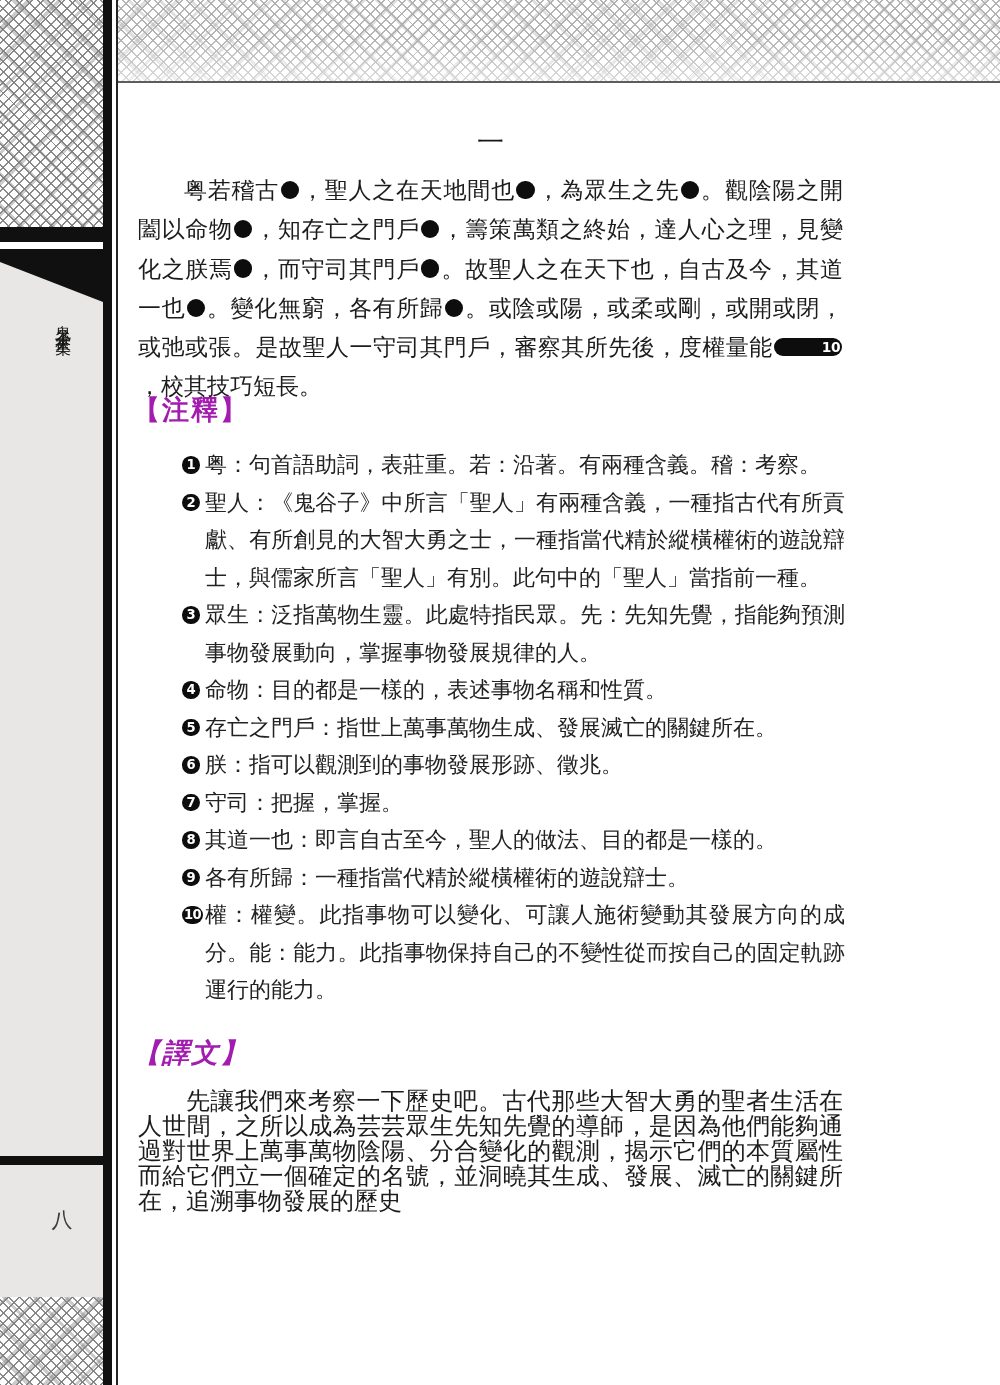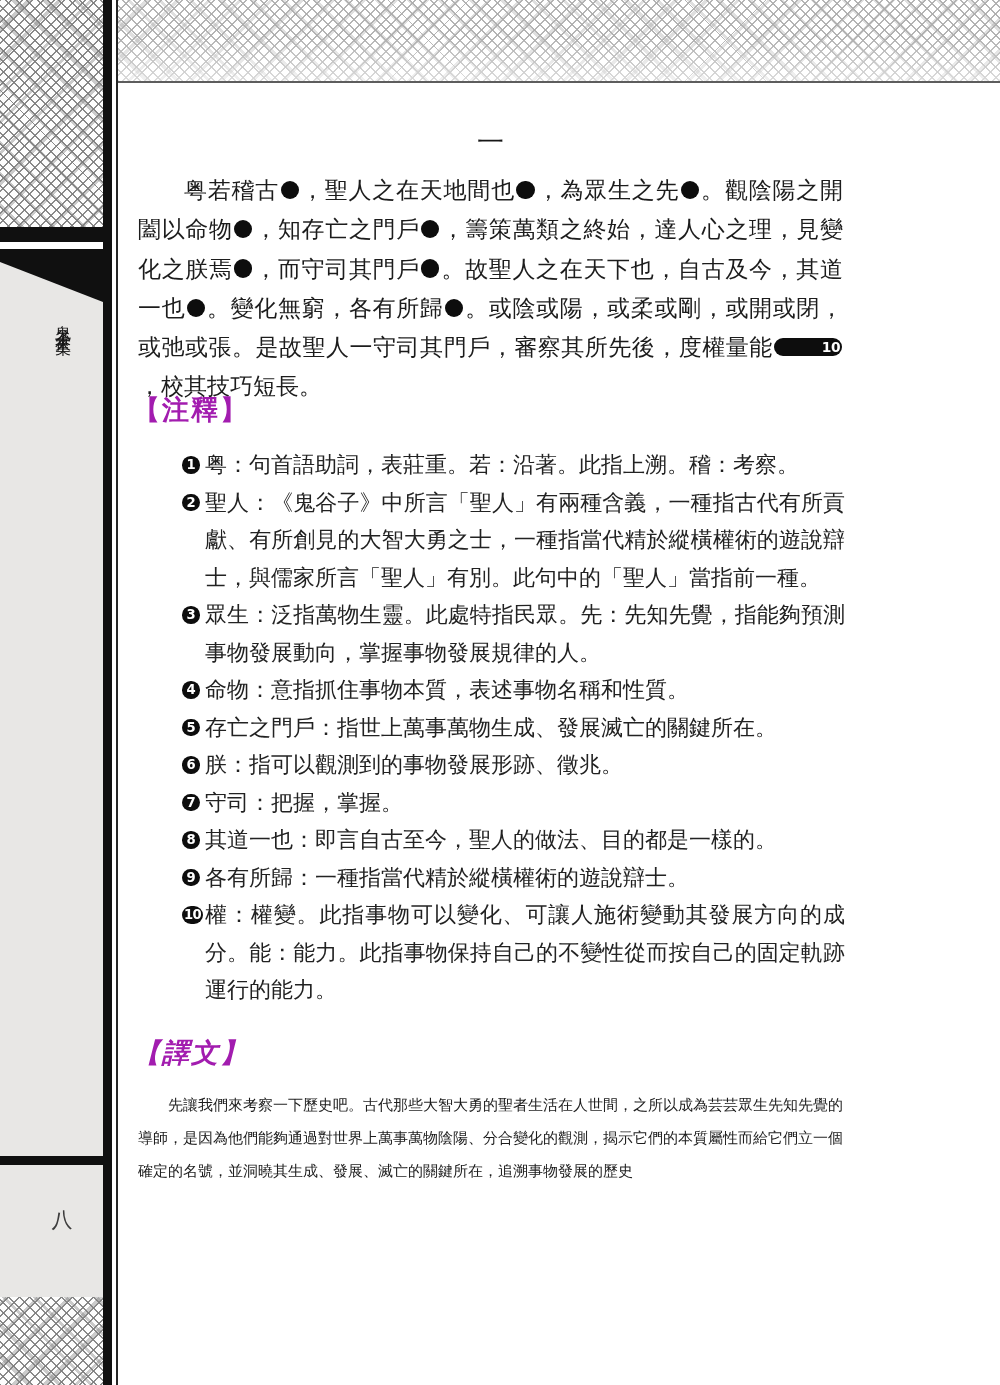--- a/index.html
+++ b/index.html
@@ -51,21 +51,21 @@
   .chapter-title{left:138px;top:124px;width:705px;text-align:center;font-size:27px;color:#161616;}
   .main-para{left:138px;top:171px;width:705px;font-size:23px;line-height:39.25px;
     text-align:justify;text-indent:2em;}
   .sec-heading{font-size:27px;letter-spacing:2px;color:#a21caf;font-weight:600;}
   .notes-heading{left:133px;top:392px;}
   .trans-heading{left:133px;top:1035px;font-style:italic;}
   .notes-list{left:181px;top:446px;width:664px;font-size:22px;line-height:37.5px;color:#222;}
   .note-item{display:flex;}
   .note-num{flex:0 0 24px;}
   .note-text{flex:1;text-align:justify;}
-  .trans-para{left:138px;top:1089px;width:705px;font-size:15px;line-height:33px;
+  .trans-para{left:138px;top:1089px;width:705px;font-size:24px;line-height:25px;
     text-align:justify;text-indent:2em;}
 
   
   .badge{
     display:inline-block;background:#0d0d0d;color:#ffffff;border-radius:50%;
     font-family:"DejaVu Sans","Liberation Sans",sans-serif;font-weight:700;
     font-size:0.6em;width:1.32em;height:1.32em;line-height:1.34em;text-align:center;
     vertical-align:0.22em;margin:0 0.1em;
   }
   .badge.wide{width:auto;min-width:1.32em;padding:0 0.12em;border-radius:0.8em;letter-spacing:-0.5px;}
@@ -91,33 +91,33 @@
 
   <div class="abs chapter-title">一</div>
 
   <div class="abs main-para rich">粤若稽古<span class="badge">1</span>，聖人之在天地間也<span class="badge">2</span>，為眾生之先<span class="badge">3</span>。觀陰陽之開闔以命物<span class="badge">4</span>，知存亡之門戶<span class="badge">5</span>，籌策萬類之終始，達人心之理，見變化之朕焉<span class="badge">6</span>，而守司其門戶<span class="badge">7</span>。故聖人之在天下也，自古及今，其道一也<span class="badge">8</span>。變化無窮，各有所歸<span class="badge">9</span>。或陰或陽，或柔或剛，或開或閉，或弛或張。是故聖人一守司其門戶，審察其所先後，度權量能<span class="badge wide">10</span>，校其技巧短長。</div>
 
   <div class="abs sec-heading notes-heading">【注釋】</div>
 
   <div class="abs notes-list">
     <div class="note-item">
       <span class="note-num rich"><span class="badge">1</span></span>
-      <span class="note-text rich">粤：句首語助詞，表莊重。若：沿著。此指上溯。稽：考察。</span>
+      <span class="note-text rich">粤：句首語助詞，表莊重。若：沿著。有兩種含義。稽：考察。</span>
     </div>
     <div class="note-item">
       <span class="note-num rich"><span class="badge">2</span></span>
       <span class="note-text rich">聖人：《鬼谷子》中所言「聖人」有兩種含義，一種指古代有所貢獻、有所創見的大智大勇之士，一種指當代精於縱橫權術的遊說辯士，與儒家所言「聖人」有別。此句中的「聖人」當指前一種。</span>
     </div>
     <div class="note-item">
       <span class="note-num rich"><span class="badge">3</span></span>
       <span class="note-text rich">眾生：泛指萬物生靈。此處特指民眾。先：先知先覺，指能夠預測事物發展動向，掌握事物發展規律的人。</span>
     </div>
     <div class="note-item">
       <span class="note-num rich"><span class="badge">4</span></span>
-      <span class="note-text rich">命物：意指抓住事物本質，表述事物名稱和性質。</span>
+      <span class="note-text rich">命物：目的都是一樣的，表述事物名稱和性質。</span>
     </div>
     <div class="note-item">
       <span class="note-num rich"><span class="badge">5</span></span>
       <span class="note-text rich">存亡之門戶：指世上萬事萬物生成、發展滅亡的關鍵所在。</span>
     </div>
     <div class="note-item">
       <span class="note-num rich"><span class="badge">6</span></span>
       <span class="note-text rich">朕：指可以觀測到的事物發展形跡、徵兆。</span>
     </div>
     <div class="note-item">

